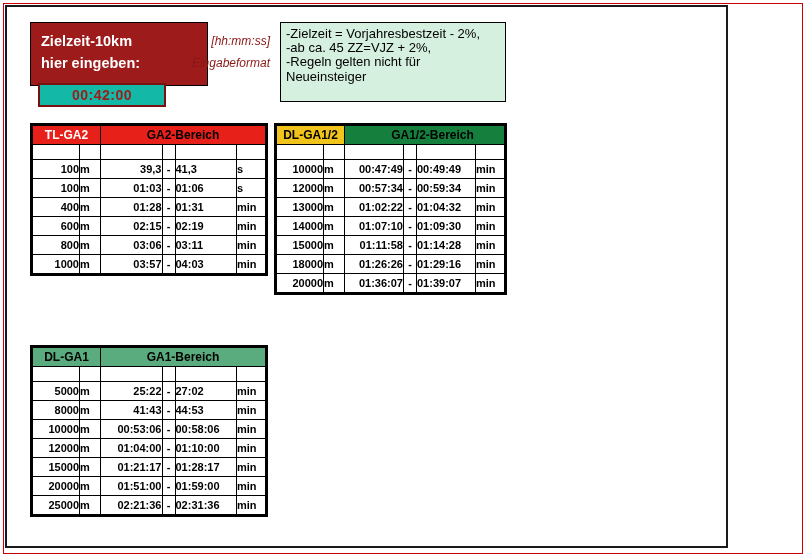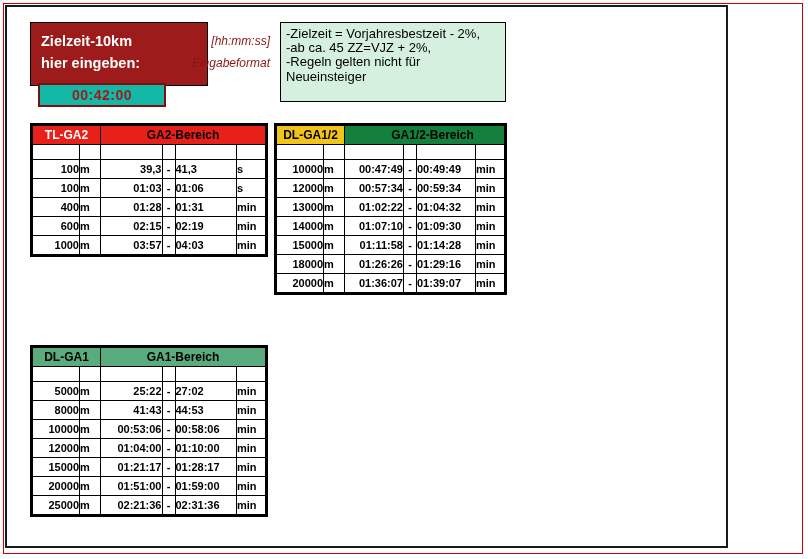--- a/index.html
+++ b/index.html
@@ -223,20 +223,28 @@
         </tr>
         <tr>
           <td class="c-dist">600</td>
           <td class="c-m">m</td>
           <td class="c-v1">02:15</td>
           <td class="c-dash">-</td>
           <td class="c-v2">02:19</td>
           <td class="c-unit">min</td>
         </tr>
         <tr>
+          <td class="c-dist">800</td>
+          <td class="c-m">m</td>
+          <td class="c-v1">03:06</td>
+          <td class="c-dash">-</td>
+          <td class="c-v2">03:11</td>
+          <td class="c-unit">min</td>
+        </tr>
+        <tr>
           <td class="c-dist">1000</td>
           <td class="c-m">m</td>
           <td class="c-v1">03:57</td>
           <td class="c-dash">-</td>
           <td class="c-v2">04:03</td>
           <td class="c-unit">min</td>
         </tr>
       </tbody>
     </table>
   </div>

